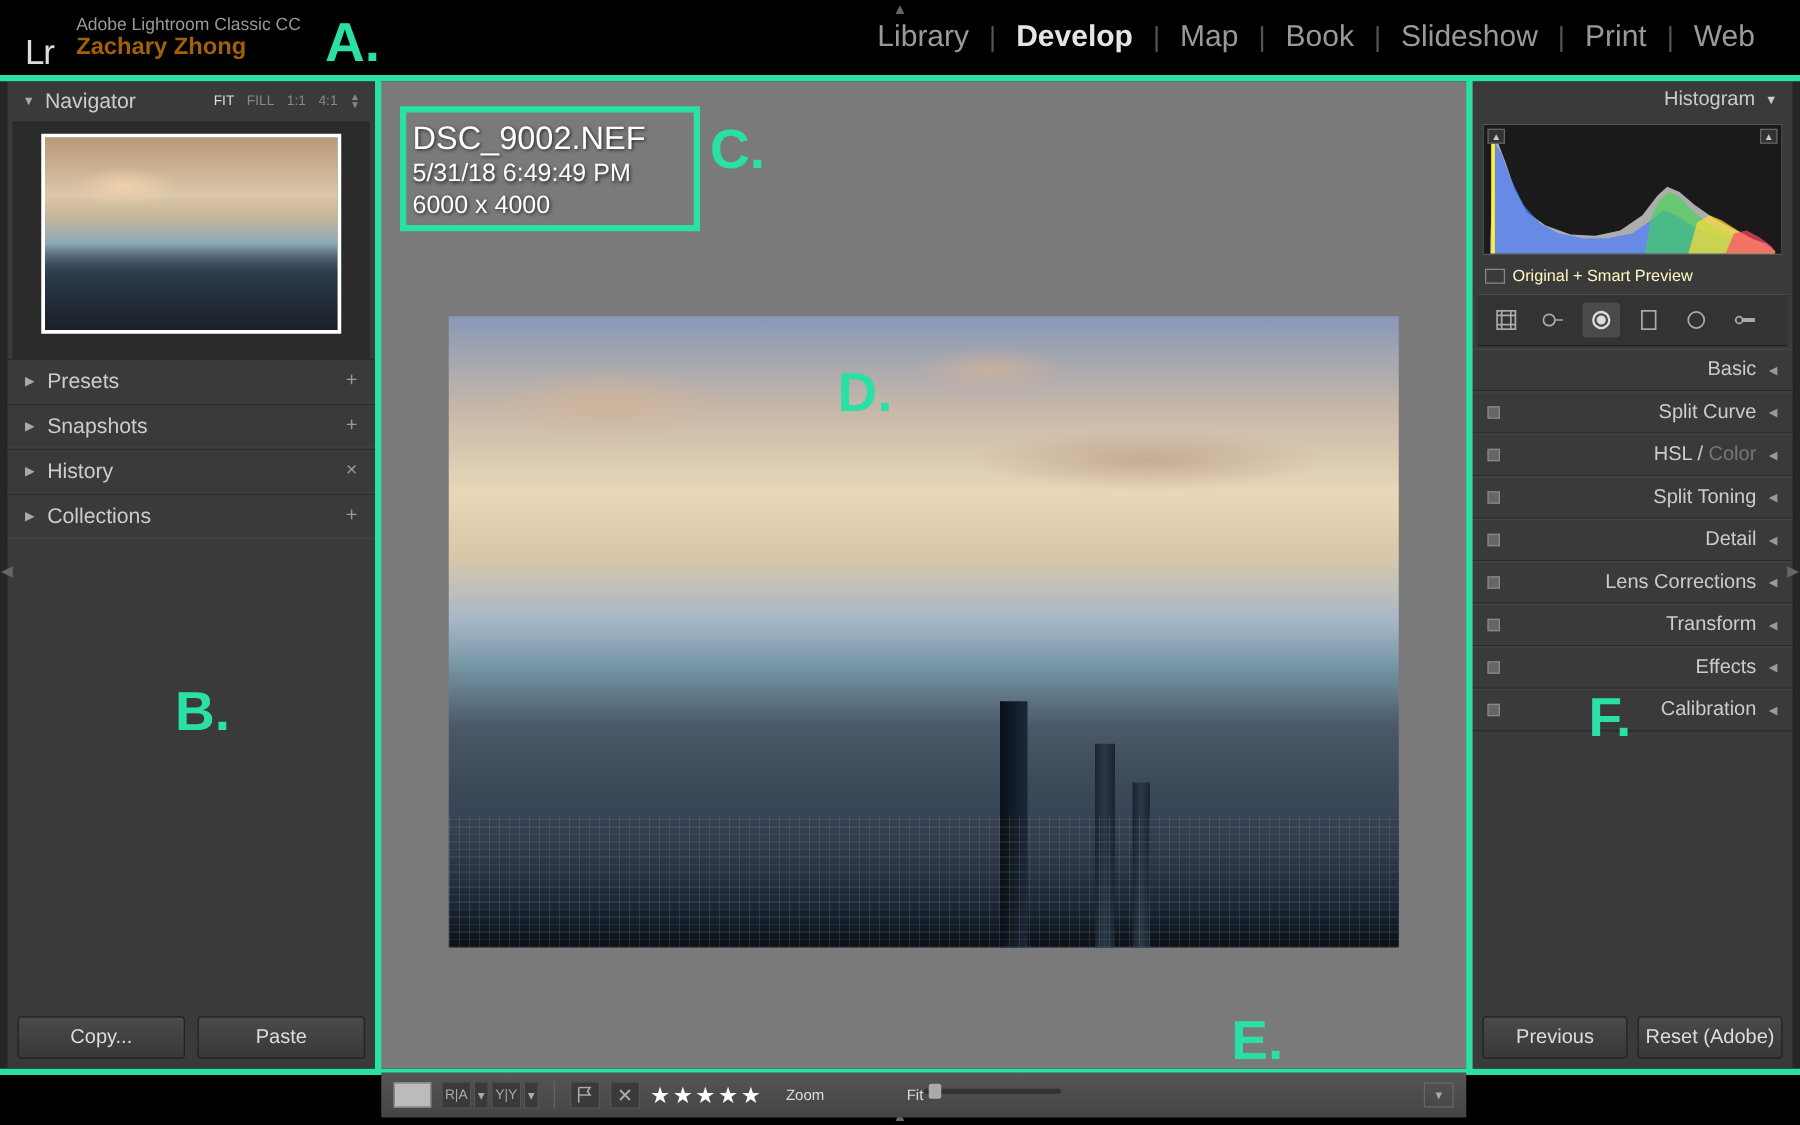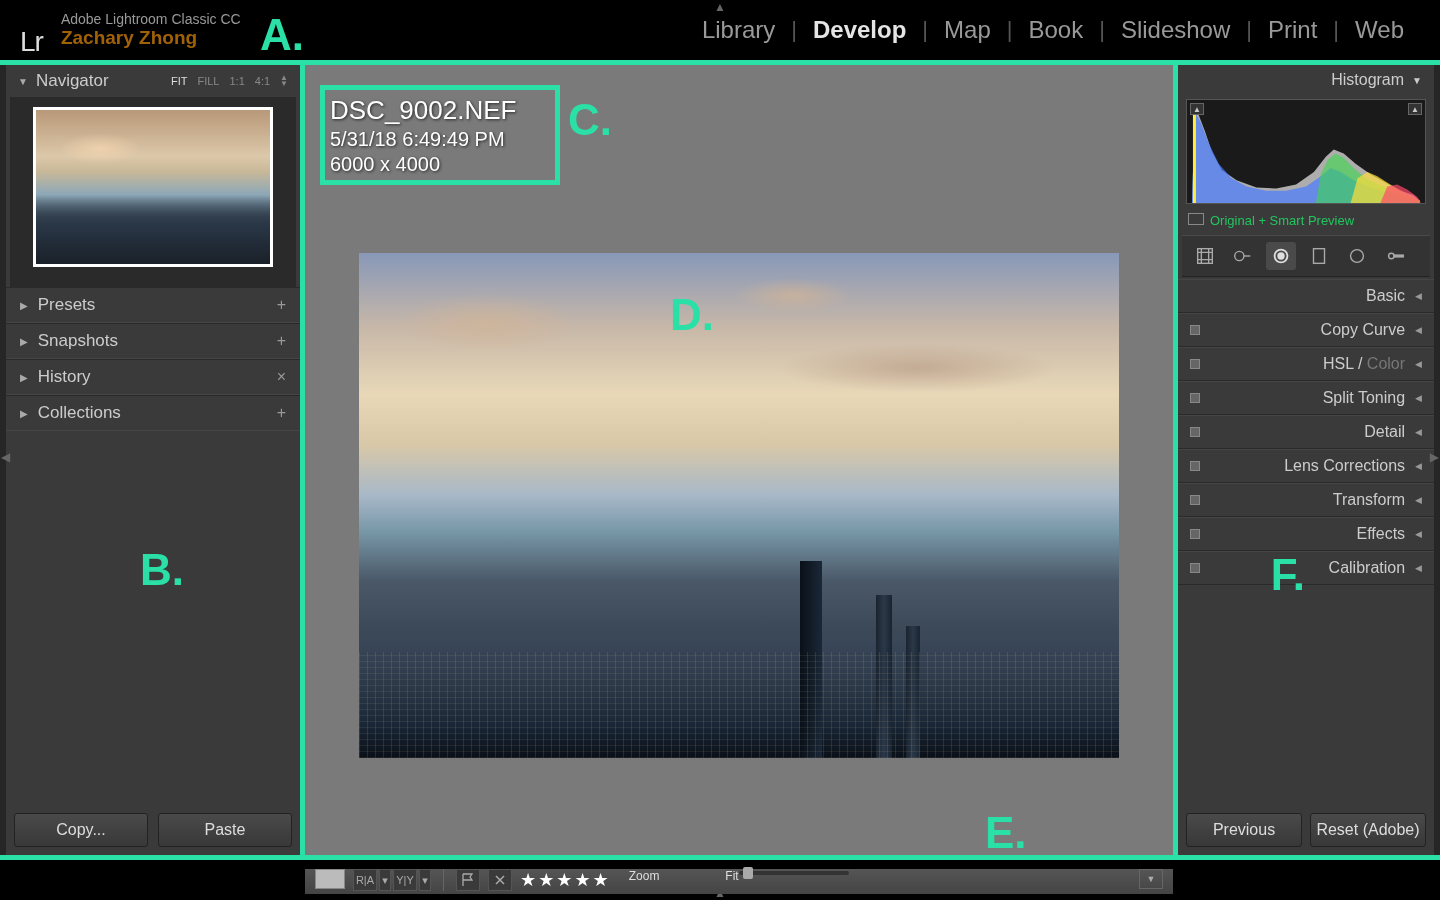--- a/index.html
+++ b/index.html
@@ -64,36 +64,36 @@
 .img-meta { font-size: 20px; margin-top: 2px; }
 
 
 .right-panel { width: 262px; background: #3a3a3a; display: flex; flex-direction: column; border-right: 6px solid #262626; }
 .hist-header { display: flex; align-items: center; padding: 6px 12px; font-size: 16px; color: #ccc; justify-content: flex-end; }
 .hist-header .tri { font-size: 10px; margin-left: 8px; }
 .histogram { margin: 4px 8px; background: #1a1a1a; border: 1px solid #555; height: 105px; position: relative; overflow: hidden; }
 .hist-svg { width: 100%; height: 100%; }
 .hist-clip-tri { position: absolute; top: 3px; width: 14px; height: 12px; background: #333; border: 1px solid #666; display: flex; align-items: center; justify-content: center; font-size: 8px; }
 .hist-info { display: flex; justify-content: space-between; padding: 4px 10px; font-size: 12px; color: #ccc; }
-.preview-mode { padding: 5px 10px; font-size: 13px; color: #22c55e; display: flex; gap: 6px; }
+.preview-mode { padding: 5px 10px; font-size: 13px; color: #fef9c3; display: flex; align-items: center; gap: 6px; }
 .preview-mode::before { content:""; width:14px; height:10px; border:1px solid #888; display:inline-block; }
 .tool-strip { display: flex; align-items: center; padding: 6px 8px; gap: 8px; background: #333; margin: 2px 4px; border-top:1px solid #4a4a4a; border-bottom:1px solid #222; }
 .tool { width: 30px; height: 28px; display: flex; align-items: center; justify-content: center; cursor: pointer; }
 .tool svg { width: 22px; height: 22px; }
 .tool.active { background: #4a4a4a; border-radius: 3px; }
 
 .right-section { display: flex; align-items: center; padding: 7px 12px; font-size: 16px; color: #ccc; border-top: 1px solid #454545; border-bottom: 1px solid #2a2a2a; justify-content: flex-end; cursor: pointer; }
 .right-section .sw { width: 10px; height: 10px; background: #666; margin-right: auto; border:1px solid #888; }
 .right-section .tri { font-size: 9px; margin-left: 10px; color: #999; }
 .dim-text { color: #777; }
 
 .right-bottom { margin-top: auto; padding: 8px; display: flex; gap: 8px; }
 
 
-.bottom-bar { position: absolute; left: 305px; right: 267px; bottom: 6px; height: 25px; background: linear-gradient(#555, #444); display: flex; align-items: flex-start; padding: 0 10px; gap: 8px; z-index: 55; }
+.bottom-bar { position: absolute; left: 305px; right: 267px; bottom: 6px; height: 36px; background: linear-gradient(#555, #444); display: flex; align-items: center; padding: 0 10px; gap: 8px; z-index: 55; }
 .softproof { width: 30px; height: 20px; border: 1px solid #888; background: #bbb; }
 .tb-group { display: flex; gap: 2px; }
 .tb-btn { width: 24px; height: 22px; background: #3a3a3a; border: 1px solid #555; display: flex; align-items: center; justify-content: center; font-size: 11px; color: #aaa; cursor: pointer; }
 .tb-sep { width: 1px; height: 22px; background: #666; margin: 0 4px; }
 .stars { display: flex; gap: 2px; font-size: 18px; color: #fff; }
 .zoom-ctrl { display: flex; margin-left: 12px; }
 .zoom-labels { display: flex; justify-content: space-between; width: 110px; font-size: 12px; color: #ddd; }
 .zoom-track { width: 110px; height: 4px; background: #333; position: relative; border-radius: 2px; margin-top: 2px; }
 .zoom-thumb { position: absolute; left: 4px; top: -4px; width: 10px; height: 12px; background: #aaa; border-radius: 2px; }
 .bottom-right-tri { margin-left: auto; width: 24px; height: 20px; border: 1px solid #666; display:flex; align-items:center; justify-content:center; font-size:9px; color:#aaa; cursor:pointer; }
@@ -269,21 +269,21 @@
           </svg>
         </div>
     </div>
 
     <div class="right-section">
       <span>Basic</span>
       <span class="tri">◀</span>
     </div>
     <div class="right-section">
       <span class="sw"></span>
-      <span>Copy Curve</span>
+      <span>Split Curve</span>
       <span class="tri">◀</span>
     </div>
     <div class="right-section">
       <span class="sw"></span>
       <span><span>HSL</span> / <span class="dim-text">Color</span></span>
       <span class="tri">◀</span>
     </div>
     <div class="right-section">
       <span class="sw"></span>
       <span>Split Toning</span>

